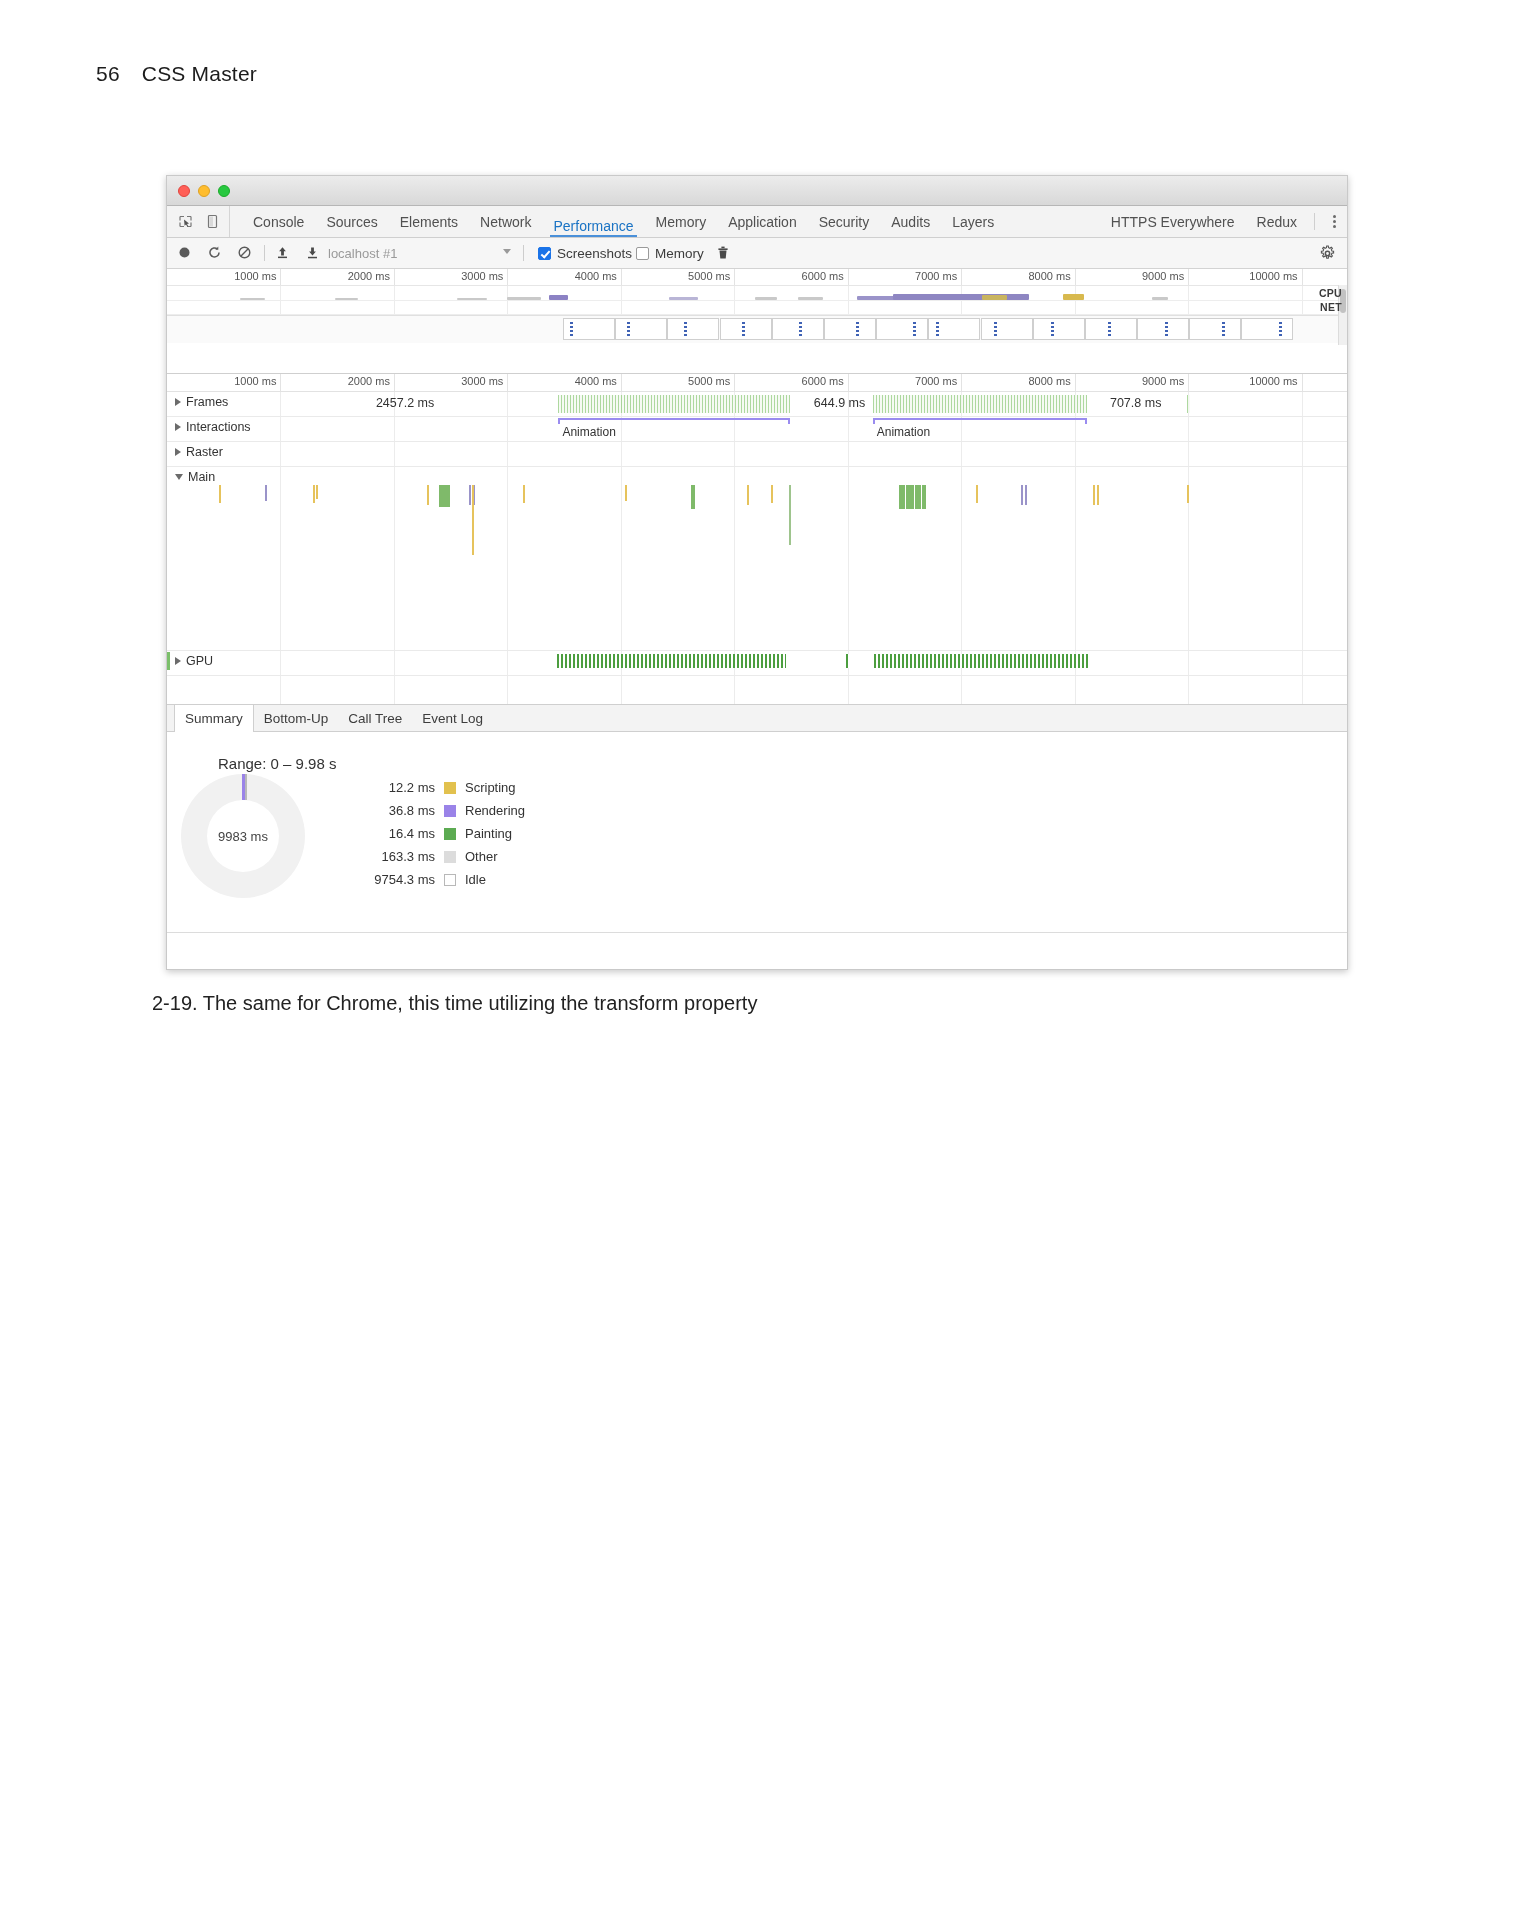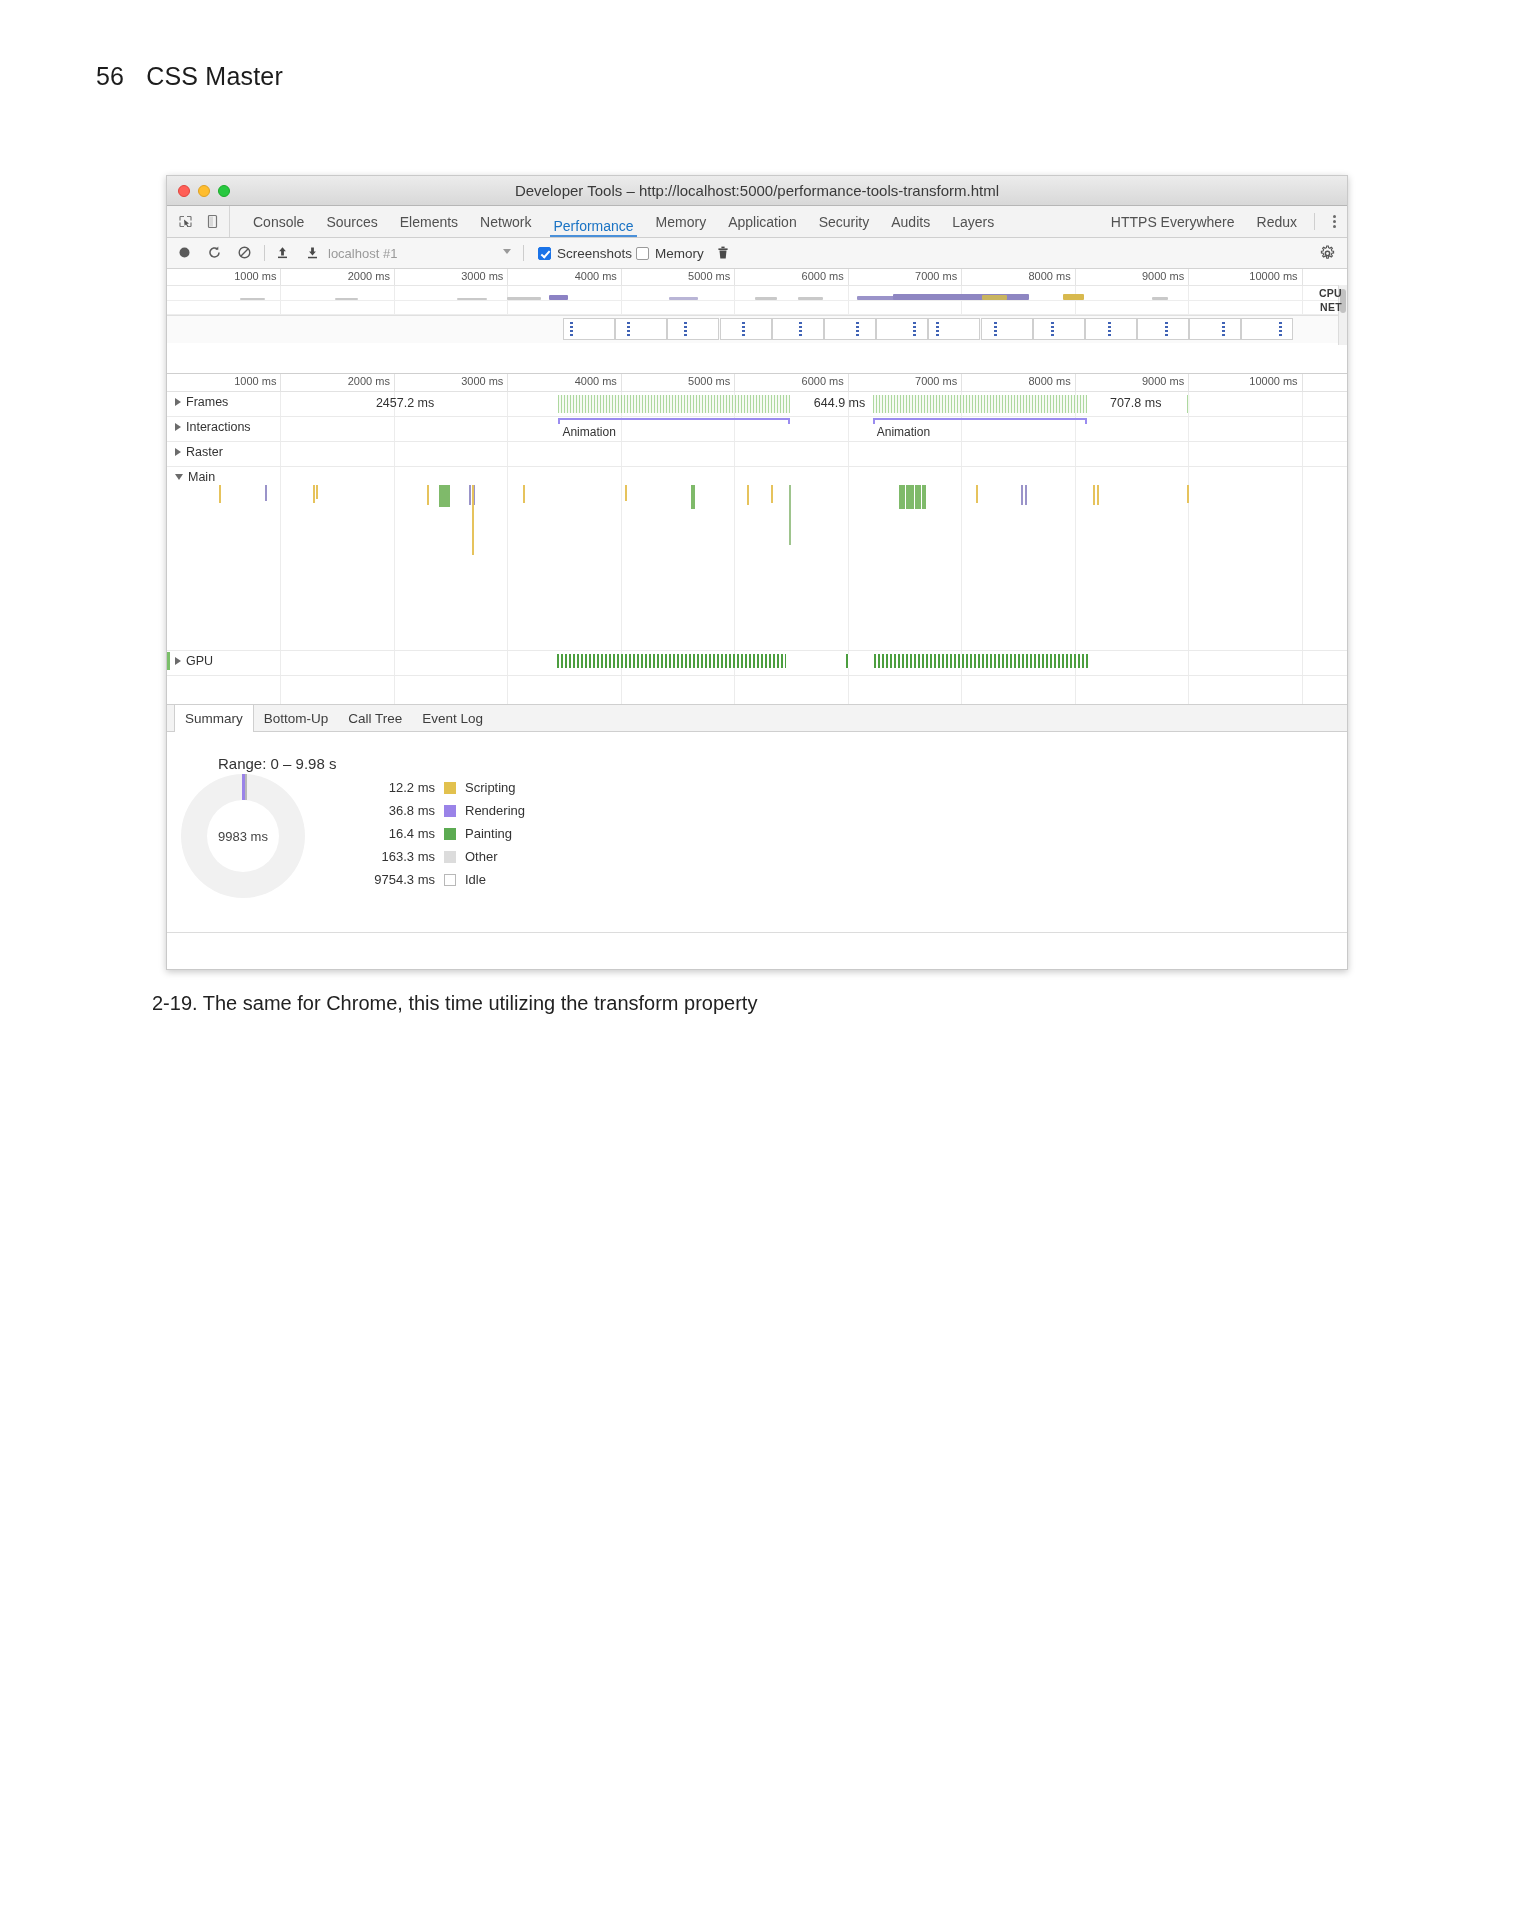--- a/index.html
+++ b/index.html
@@ -12,21 +12,21 @@
   .page {
     position: relative;
     width: 1536px; height: 1920px;
     overflow: hidden;
   }
 
   
   .book-header {
     position: absolute;
     left: 96px; top: 62px;
-    font-size: 25px;
+    font-size: 21px;
     color: #1c1c1c;
     letter-spacing: 0.2px;
     white-space: nowrap;
   }
   .book-header .pg-num { margin-right: 22px; }
 
   
   .figure-caption {
     position: absolute;
     left: 152px; top: 992px;
@@ -399,21 +399,20 @@
   </div>
 
   <div class="devtools-window">
 
     <div class="titlebar">
       <div class="traffic">
         <span class="dot red"></span>
         <span class="dot yellow"></span>
         <span class="dot green"></span>
       </div>
-      <div class="title-text">Developer Tools – http://localhost:5000/performance-tools-transform.html</div>
     </div>
 
     <div class="tabbar">
       <div class="tb-icon-group">
         <span class="ic">
           <svg width="17" height="17" viewBox="0 0 17 17">
             <path d="M3 3.5h4M3 3.5v4M14 3.5h-4M14 3.5v4M3 13.5h4M3 13.5v-4M14 13.5h-4M14 13.5v-4" stroke="#777" stroke-width="1.2" fill="none"></path>
             <path d="M7 6.5l5 4-2 .4 1.2 2.2-1 .5-1.2-2.2-1.4 1.4z" fill="#555"></path>
           </svg>
         </span>

